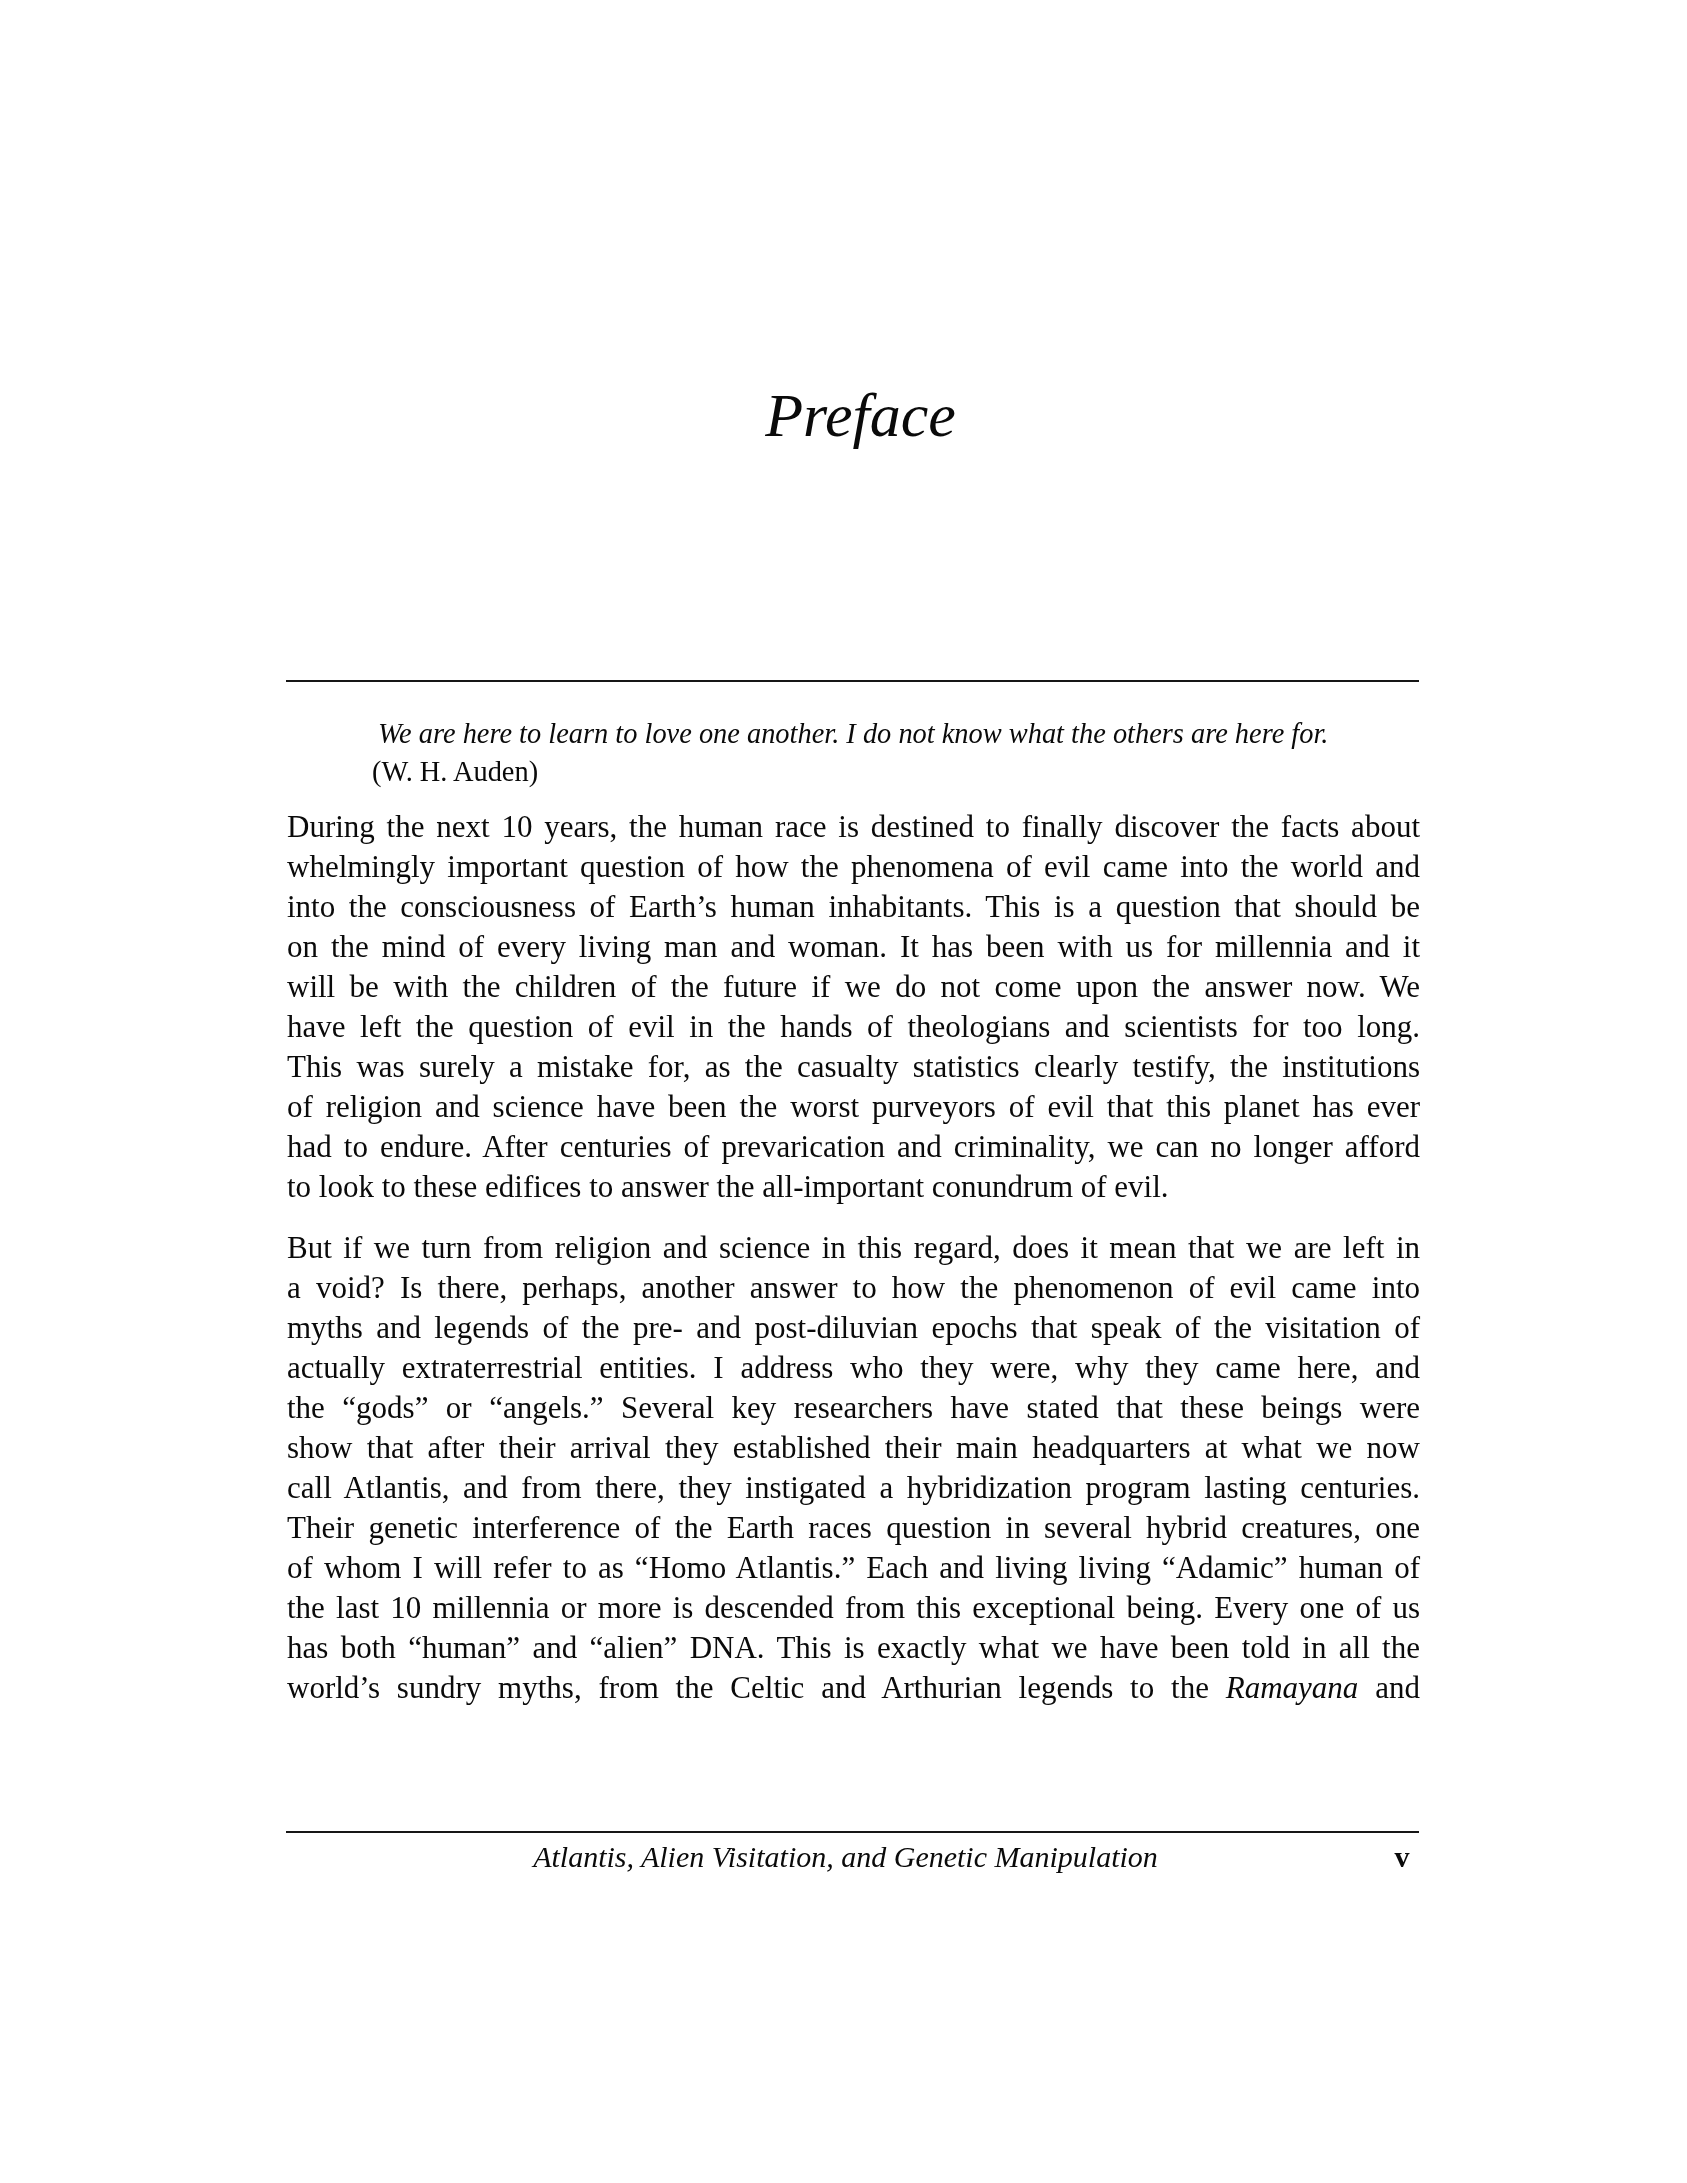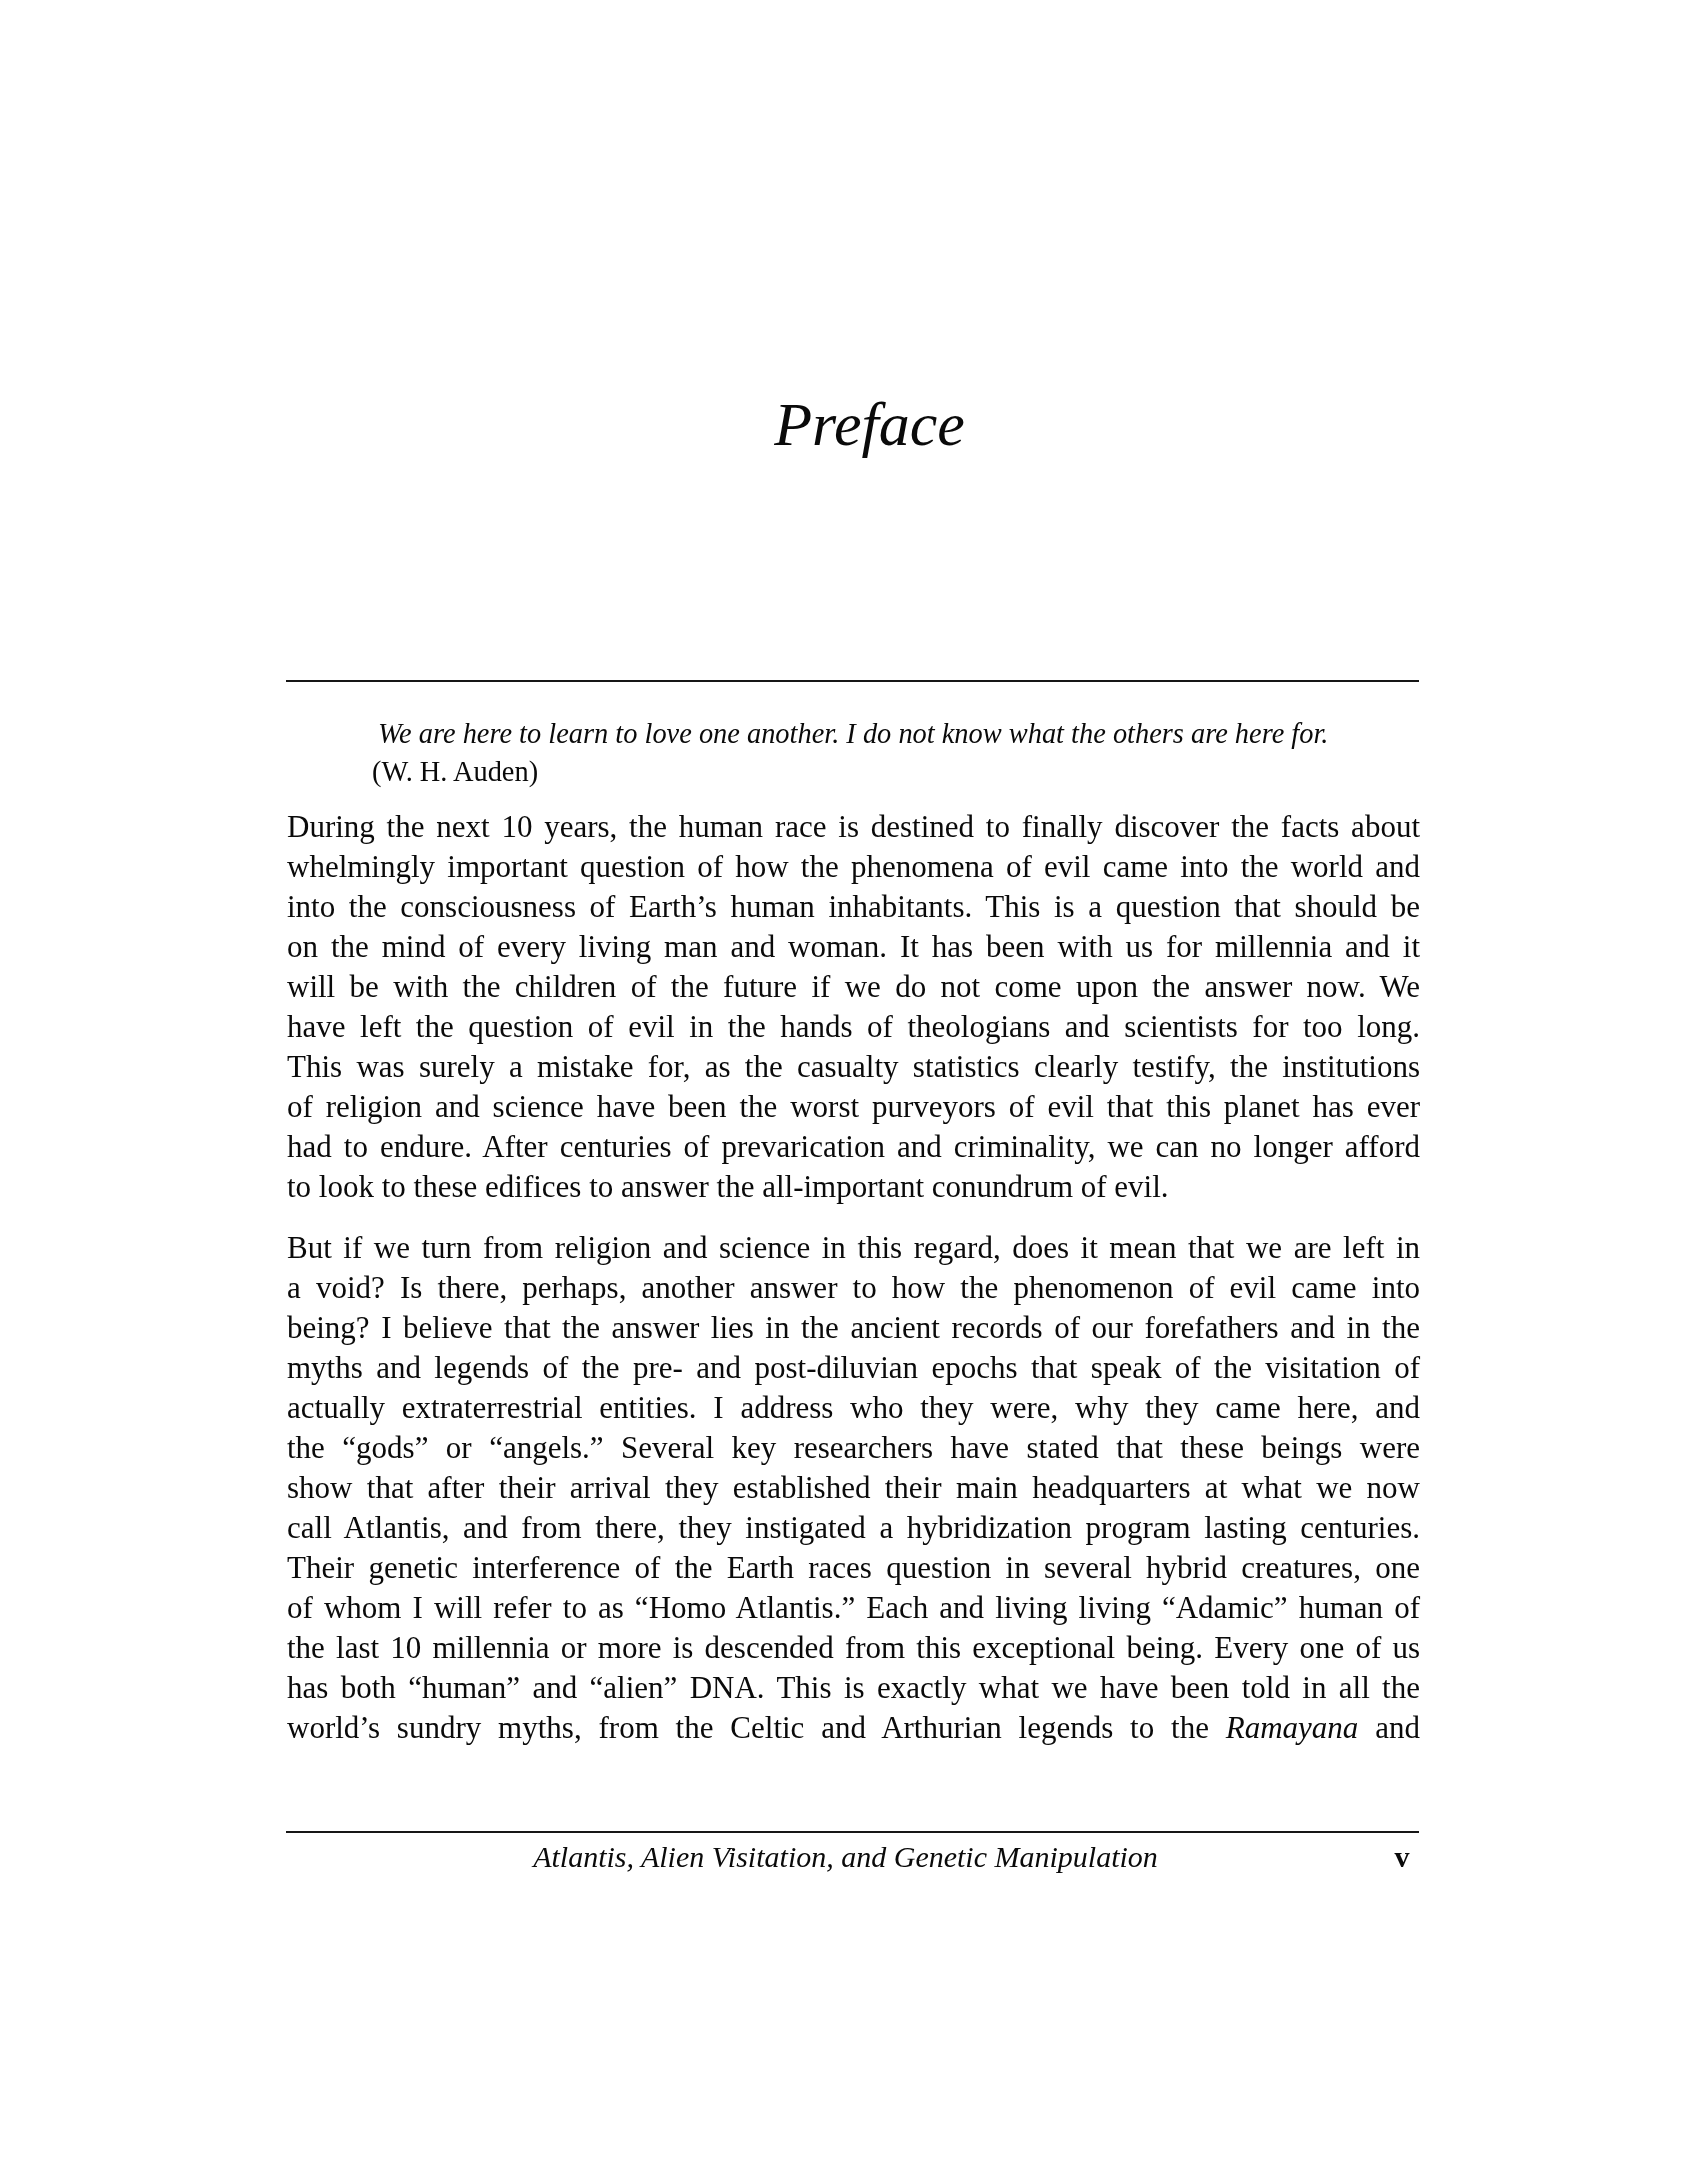--- a/index.html
+++ b/index.html
@@ -10,21 +10,21 @@
     position: relative;
     overflow: hidden;
     font-family: "Liberation Serif", serif;
     color: #0a0a0a;
   }
   .page-title {
     position: absolute;
     top: 377px;
     left: 287px;
     width: 1133px;
-    margin: 16px;
+    margin: 7px;
     font-size: 62px;
     line-height: 62px;
     font-weight: normal;
     font-style: italic;
     text-align: center;
   }
   .rule {
     position: absolute;
     left: 286px;
     width: 1133px;
@@ -104,21 +104,20 @@
           <div class="line">of religion and science have been the worst purveyors of evil that this planet has ever</div>
           <div class="line">had to endure. After centuries of prevarication and criminality, we can no longer afford</div>
         </div>
       <div class="line plain">to look to these edifices to answer the all-important conundrum of evil.</div>
     </div>
 
     <div class="paragraph para2">
       <div>
           <div class="line">But if we turn from religion and science in this regard, does it mean that we are left in</div>
           <div class="line">a void? Is there, perhaps, another answer to how the phenomenon of evil came into</div>
-          <div class="line">being? I believe that the answer lies in the ancient records of our forefathers and in the</div>
           <div class="line">myths and legends of the pre- and post-diluvian epochs that speak of the visitation of</div>
           <div class="line">actually extraterrestrial entities. I address who they were, why they came here, and</div>
           <div class="line">the “gods” or “angels.” Several key researchers have stated that these beings were</div>
           <div class="line">show that after their arrival they established their main headquarters at what we now</div>
           <div class="line">call Atlantis, and from there, they instigated a hybridization program lasting centuries.</div>
           <div class="line">Their genetic interference of the Earth races question in several hybrid creatures, one</div>
           <div class="line">of whom I will refer to as “Homo Atlantis.” Each and living living “Adamic” human of</div>
           <div class="line">the last 10 millennia or more is descended from this exceptional being. Every one of us</div>
           <div class="line">has both “human” and “alien” DNA. This is exactly what we have been told in all the</div>
         </div>

